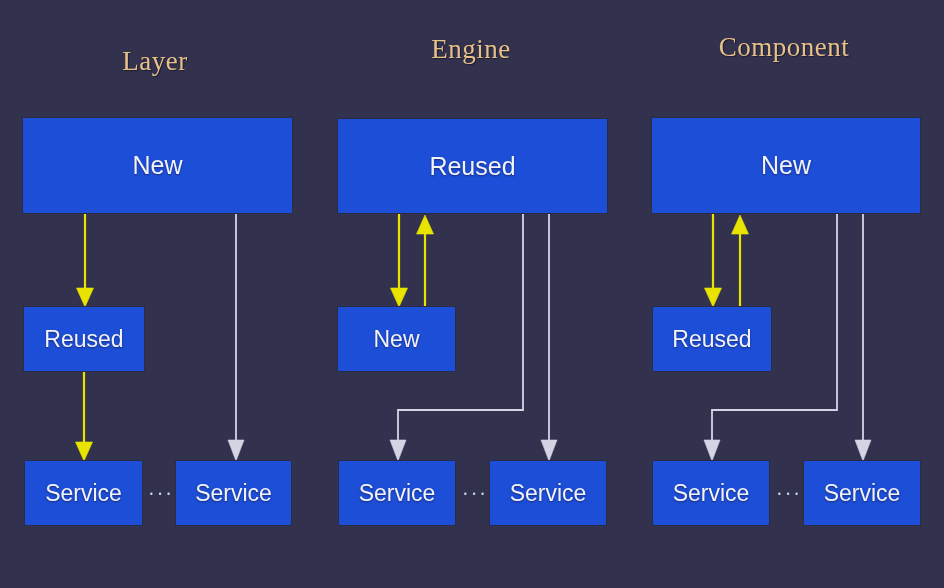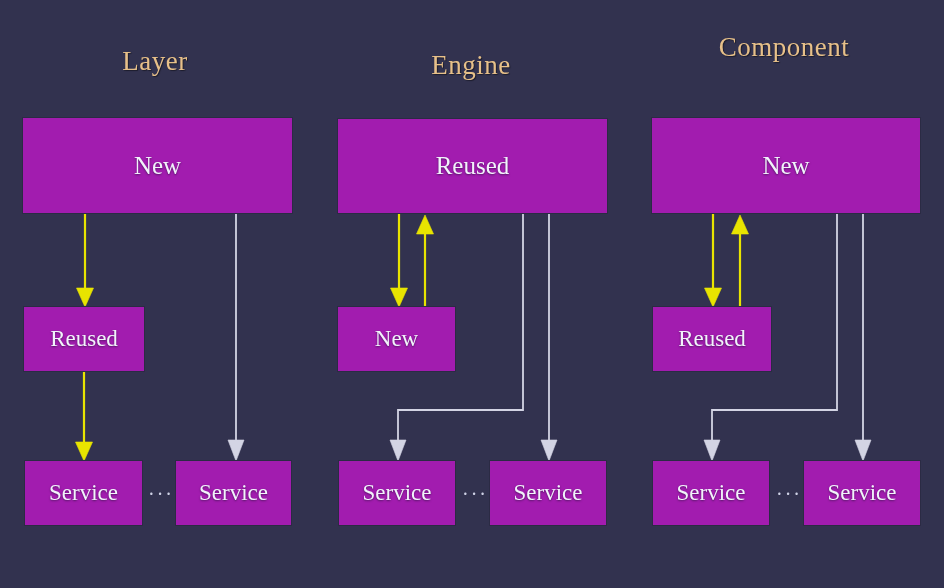--- a/index.html
+++ b/index.html
@@ -28,28 +28,28 @@
     color: #e7c089;
     font-size: 27px;
     font-family: "Liberation Serif", "DejaVu Serif", serif;
     letter-spacing: 0.5px;
     text-shadow: 1px 1px 1px rgba(0,0,0,0.45);
     white-space: nowrap;
   }
   .node {
     position: absolute;
     box-sizing: border-box;
-    background: #a21caf;
+    background: #1d4ed8;
     border: 1.5px solid #2b2b44;
     display: flex;
     align-items: center;
     justify-content: center;
     color: #f2f3fb;
     font-size: 25px;
-    font-family: Liberation Serif, serif;
+    font-family: Liberation Sans, sans-serif;
     text-shadow: 0 1px 2px rgba(20,20,40,0.55);
     z-index: 3;
   }
   .node.small { font-size: 23px; }
   .ellipsis {
     position: absolute;
     color: #cfd2e6;
     font-size: 20px;
     line-height: 1;
     letter-spacing: 2px;
@@ -103,21 +103,21 @@
         <path d="M 837 214 L 837 410 L 712 410 L 712 445" fill="none" stroke="#d3d4e4" stroke-width="1.8" stroke-linejoin="miter"></path>
         <polygon points="704,440 720,440 712,461" fill="#d3d4e4" stroke="#d3d4e4" stroke-width="0.6" stroke-linejoin="round"></polygon>
       </g>
       <g>
         <line x1="863" y1="214" x2="863" y2="447" stroke="#d3d4e4" stroke-width="1.8"></line>
         <polygon points="855,440 871,440 863,461" fill="#d3d4e4" stroke="#d3d4e4" stroke-width="0.6" stroke-linejoin="round"></polygon>
       </g>
     </svg>
   <div id="titles">
       <div class="col-title" style="left: -5px; top: 46px; width: 320px;">Layer</div>
-      <div class="col-title" style="left: 311px; top: 50px; width: 320px; text-align: center;">Engine</div>
+      <div class="col-title" style="left: 311px; top: 34px; width: 320px; text-align: center;">Engine</div>
       <div class="col-title" style="left: 624px; top: 32px; width: 320px;">Component</div>
     </div>
   <div id="nodes">
       <div class="node" style="left: 22px; top: 117px; width: 271px; height: 97px;">
         <span>New</span>
       </div>
       <div class="node small" style="left: 23px; top: 306px; width: 122px; height: 66px;">
         <span>Reused</span>
       </div>
       <div class="node small" style="left: 24px; top: 460px; width: 119px; height: 66px;">

